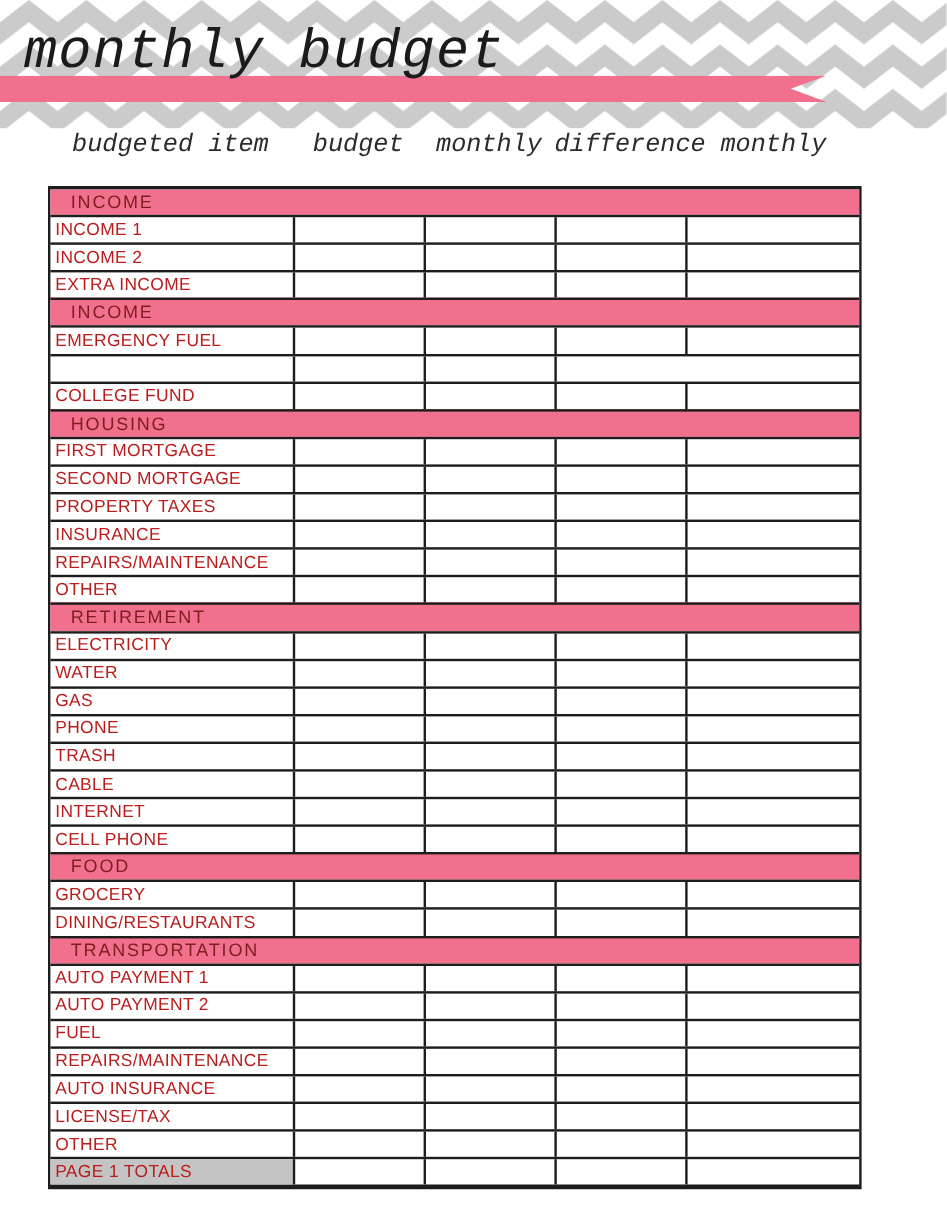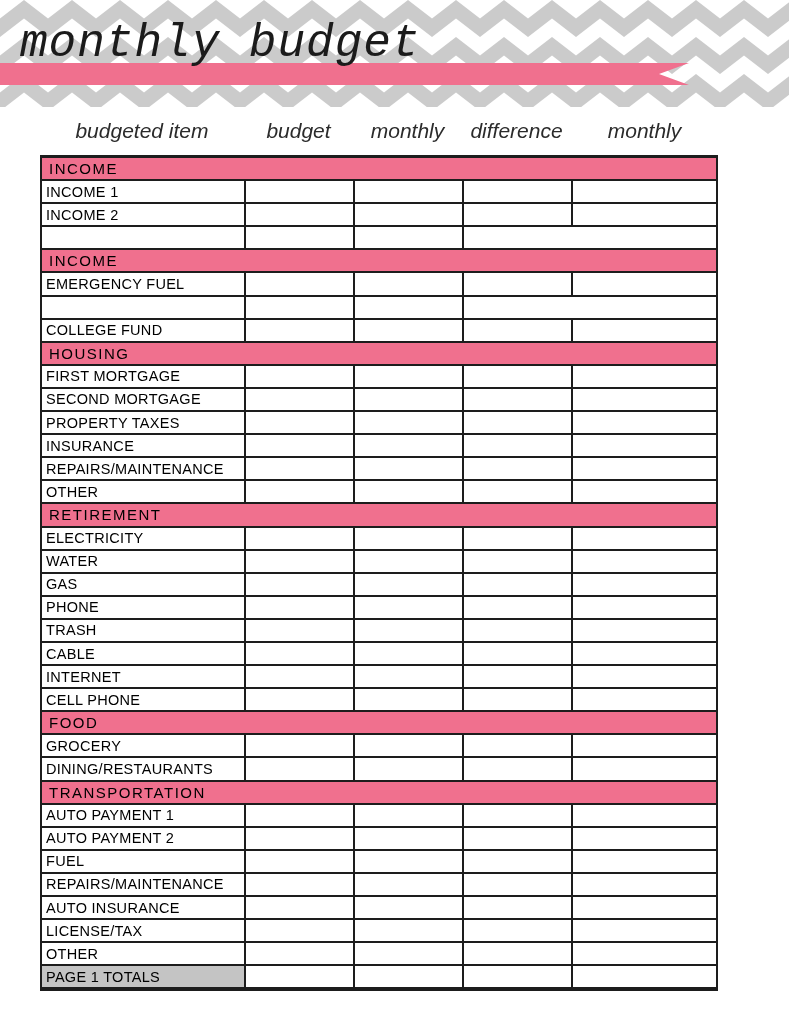--- a/index.html
+++ b/index.html
@@ -14,38 +14,38 @@
   
   .ribbon{position:absolute;top:63px;left:0;width:689px;height:22px;background:#F0708E;
           clip-path:polygon(0 0,100% 0,calc(100% - 30px) 50%,100% 100%,0 100%);}
 
   
   .title{position:absolute;top:16px;left:20px;font-family:Liberation Mono, monospace;
          font-style:italic;font-size:46px;line-height:1.25;color:#1b1b1b;letter-spacing:1px;
          white-space:nowrap;}
 
   
-  .colheads{position:absolute;top:110px;left:40px;width:678px;height:42px;display:flex;
-            align-items:center;font-family:Liberation Sans, sans-serif;font-style:italic;
+  .colheads{position:absolute;top:100px;left:40px;width:678px;height:42px;display:flex;
+            align-items:center;font-family:Liberation Mono, monospace;font-style:italic;
             font-size:21px;color:#2b2b2b;}
   .colheads span{display:block;text-align:center;white-space:nowrap;}
   .ch1{width:204px}.ch2{width:109px}.ch3{width:109px}.ch4{width:109px}.ch5{width:147px}
 
   
   .budget-table{position:absolute;top:155px;left:40px;width:678px;box-sizing:border-box;
                 border:2px solid #1d1d1d;border-top-width:3px;border-bottom-width:4px;
                 background:#fff;}
   .row{height:21.1px;border-top:2px solid #1d1d1d;}
   .row:first-child{border-top:none;}
   .section-row{background:#F0708E;display:flex;align-items:center;}
-  .section-label{color:#000000;font-size:15px;padding-left:7px;letter-spacing:1.5px;}
+  .section-label{color:#7f1d1d;font-size:15px;padding-left:17px;letter-spacing:1.5px;}
   .data-row{display:grid;grid-template-columns:202px 109px 109px 109px auto;}
   .cell{display:flex;align-items:center;box-sizing:border-box;height:100%;}
   .cell + .cell{border-left:2px solid #1d1d1d;}
-  .label-cell{font-size:14.5px;color:#000000;padding-left:4px;letter-spacing:0.3px;
+  .label-cell{font-size:14.5px;color:#b91c1c;padding-left:4px;letter-spacing:0.3px;
               white-space:nowrap;overflow:hidden;}
   .totals-row .label-cell{background:#C4C4C4;}
 </style>
 </head>
 <body>
 
 <div class="page">
 
   <div class="header">
     <svg width="789" height="107">
@@ -83,20 +83,21 @@
         <div class="cell value-cell"></div>
       </div>
       <div class="row data-row">
         <div class="cell label-cell">INCOME 2</div>
         <div class="cell value-cell"></div>
         <div class="cell value-cell"></div>
         <div class="cell value-cell"></div>
         <div class="cell value-cell"></div>
       </div>
       <div class="row data-row">
+        <div class="cell label-cell">EXTRA INCOME</div>
         <div class="cell value-cell"></div>
         <div class="cell value-cell"></div>
         <div class="cell value-cell"></div>
         <div class="cell value-cell"></div>
       </div>
       <div class="row section-row">
         <span class="section-label">INCOME</span>
       </div>
       <div class="row data-row">
         <div class="cell label-cell">EMERGENCY FUEL</div>

